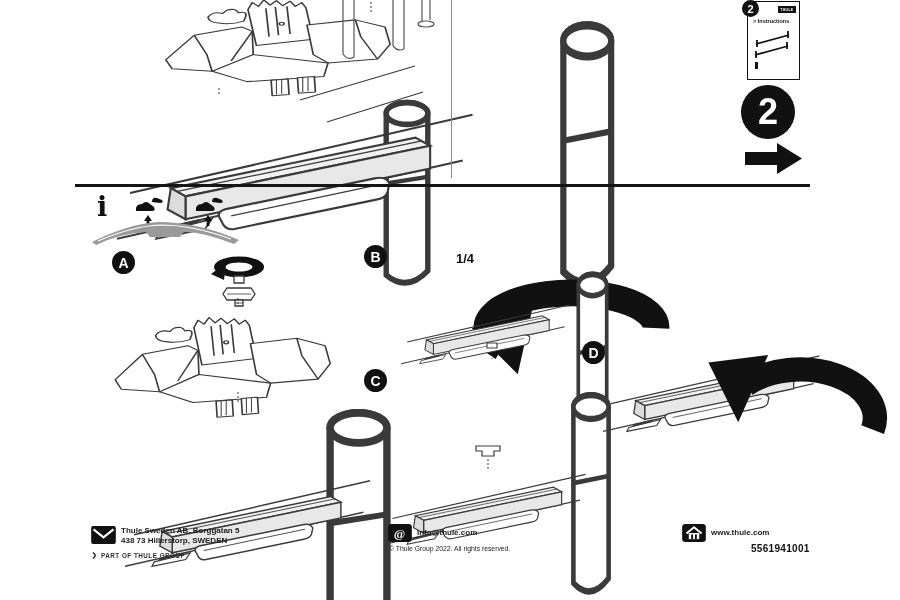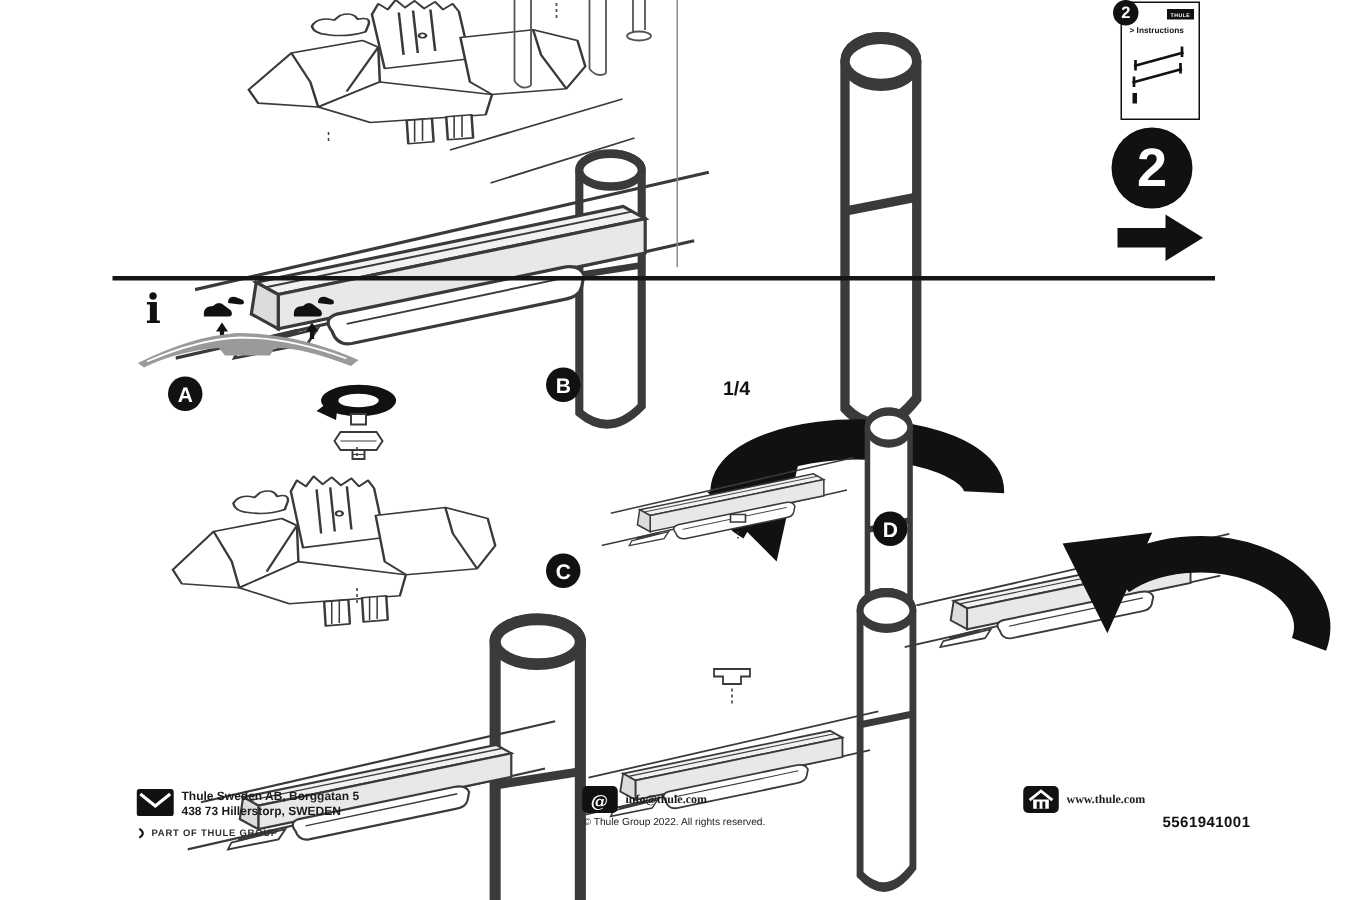--- a/index.html
+++ b/index.html
@@ -32,23 +32,23 @@
 
   .info-i{font-family:"DejaVu Serif",serif;font-weight:bold;font-size:27px;line-height:1;}
 
   .quarter{font-weight:bold;font-size:13px;}
 
   
   .f-row{display:flex;align-items:flex-start;gap:5px;}
   .addr{font-size:8px;font-weight:bold;line-height:9.5px;color:#1c1c1c;}
   .part-of{font-size:6.3px;font-weight:bold;letter-spacing:.5px;color:#2e2e2e;
            display:flex;align-items:center;gap:3px;}
-  .email,.web{font-size:8px;font-weight:bold;color:#1c1c1c;margin-top:4px;font-family:Liberation Serif, serif;}
+  .email,.web{font-size:8px;font-weight:bold;color:#1c1c1c;margin-top:4px;}
   .copy{font-size:6.8px;color:#222;}
-  .pn{font-size:10px;font-weight:bold;letter-spacing:.3px;margin-left:24px;}
+  .pn{font-size:10px;font-weight:bold;letter-spacing:.3px;}
 </style>
 </head>
 <body>
 
 <div class="page">
 
   <svg width="0" height="0">
     <defs>
 
       <symbol id="foot" viewBox="0 0 240 165">
@@ -180,21 +180,21 @@
       </g>
     </g>
     <path d="M133,58 V66" stroke="#3a3a3a" stroke-width="1" stroke-dasharray="2,2" fill="none"></path>
     <use href="#foot" transform="translate(-8,52) scale(0.95,0.63)"></use>
     <path d="M133,152 V164" stroke="#3a3a3a" stroke-width="1" stroke-dasharray="2,2" fill="none"></path>
     <use href="#bolt" transform="translate(126,164) scale(1,1.05)"></use>
     <use href="#scene" transform="translate(20,155) scale(0.97)"></use>
   </svg>
 
   <div class="abs badge" style="left:364px;top:245px">B</div>
-  <div class="abs quarter" style="left:472px;top:251px;width:38px;text-align:center">1/4</div>
+  <div class="abs quarter" style="left:456px;top:251px;width:38px;text-align:left">1/4</div>
   <svg class="abs" style="left:356px;top:242px" width="215" height="125" viewBox="0 0 215 125">
     <use href="#ring" transform="translate(108,16)"></use>
     <use href="#bolt" transform="translate(129,26) scale(1,1.5)"></use>
     <use href="#scene" transform="translate(45,38) scale(0.79)"></use>
     <path d="M131,101 h10 v5 h-10 Z" fill="#fff" stroke="#3a3a3a" stroke-width="1.1"></path>
     <path d="M136,112 V117" stroke="#3a3a3a" stroke-width="1" stroke-dasharray="2,2" fill="none"></path>
   </svg>
 
   <div class="abs badge" style="left:364px;top:369px">C</div>
   <svg class="abs" style="left:356px;top:362px" width="220" height="155" viewBox="0 0 220 155">

